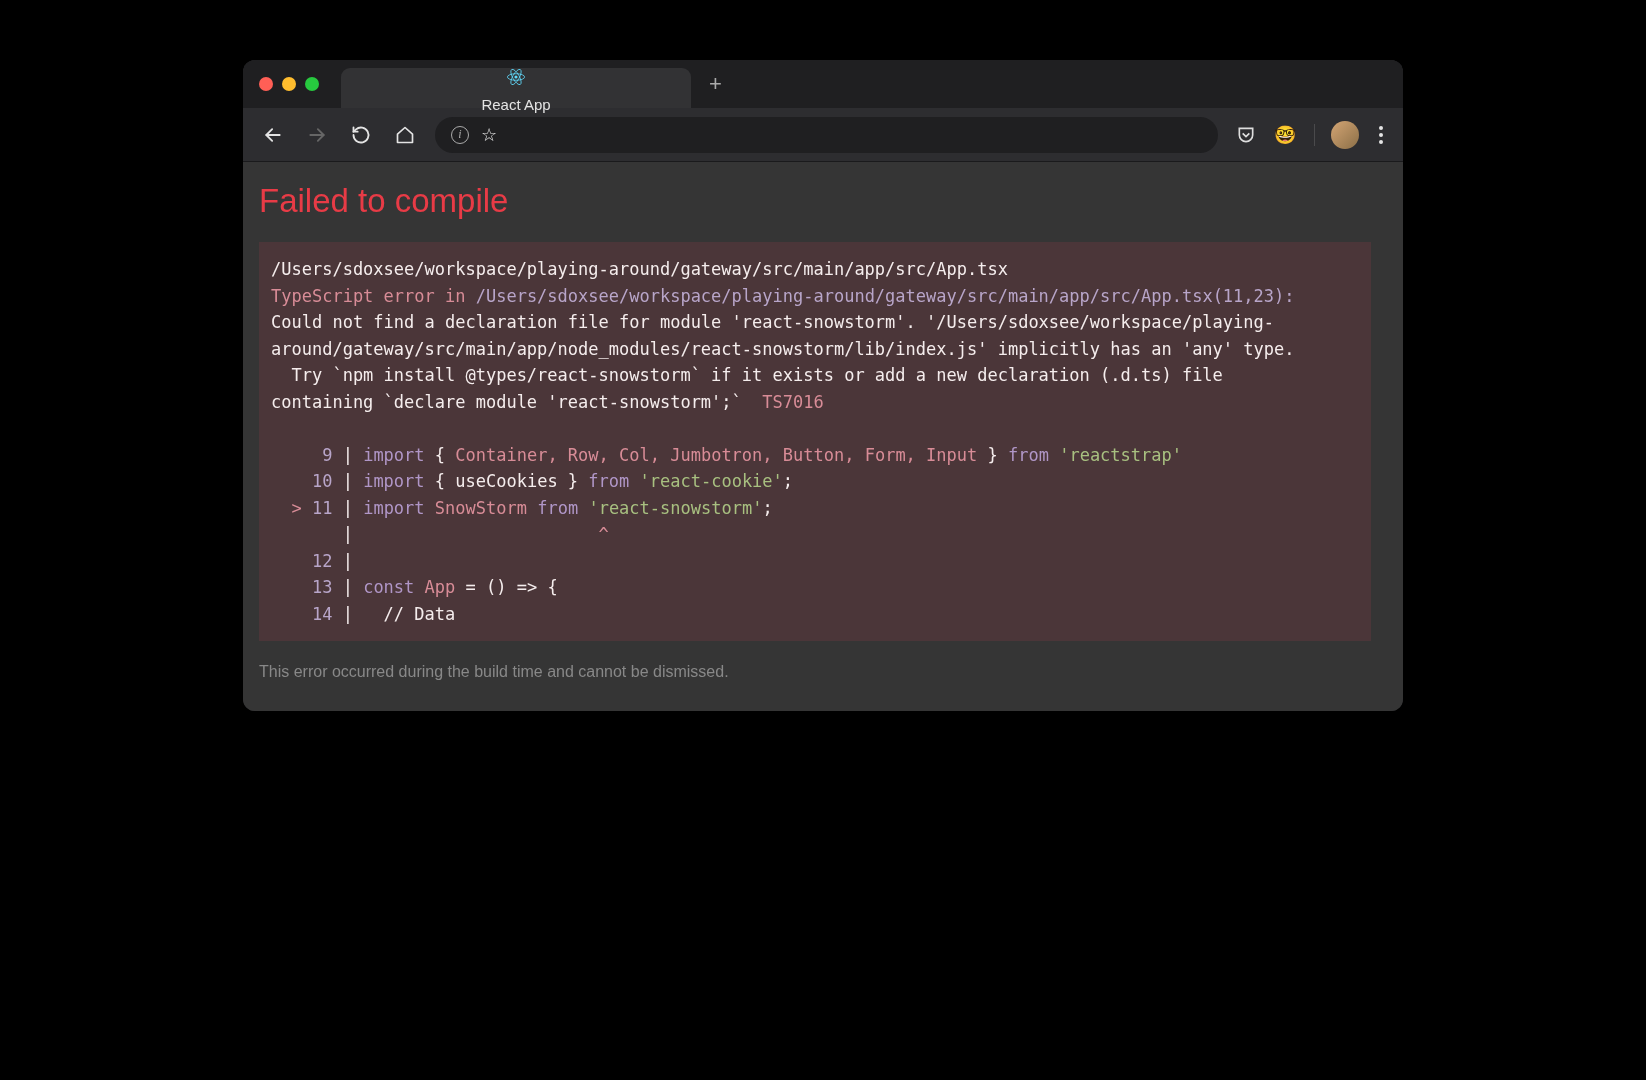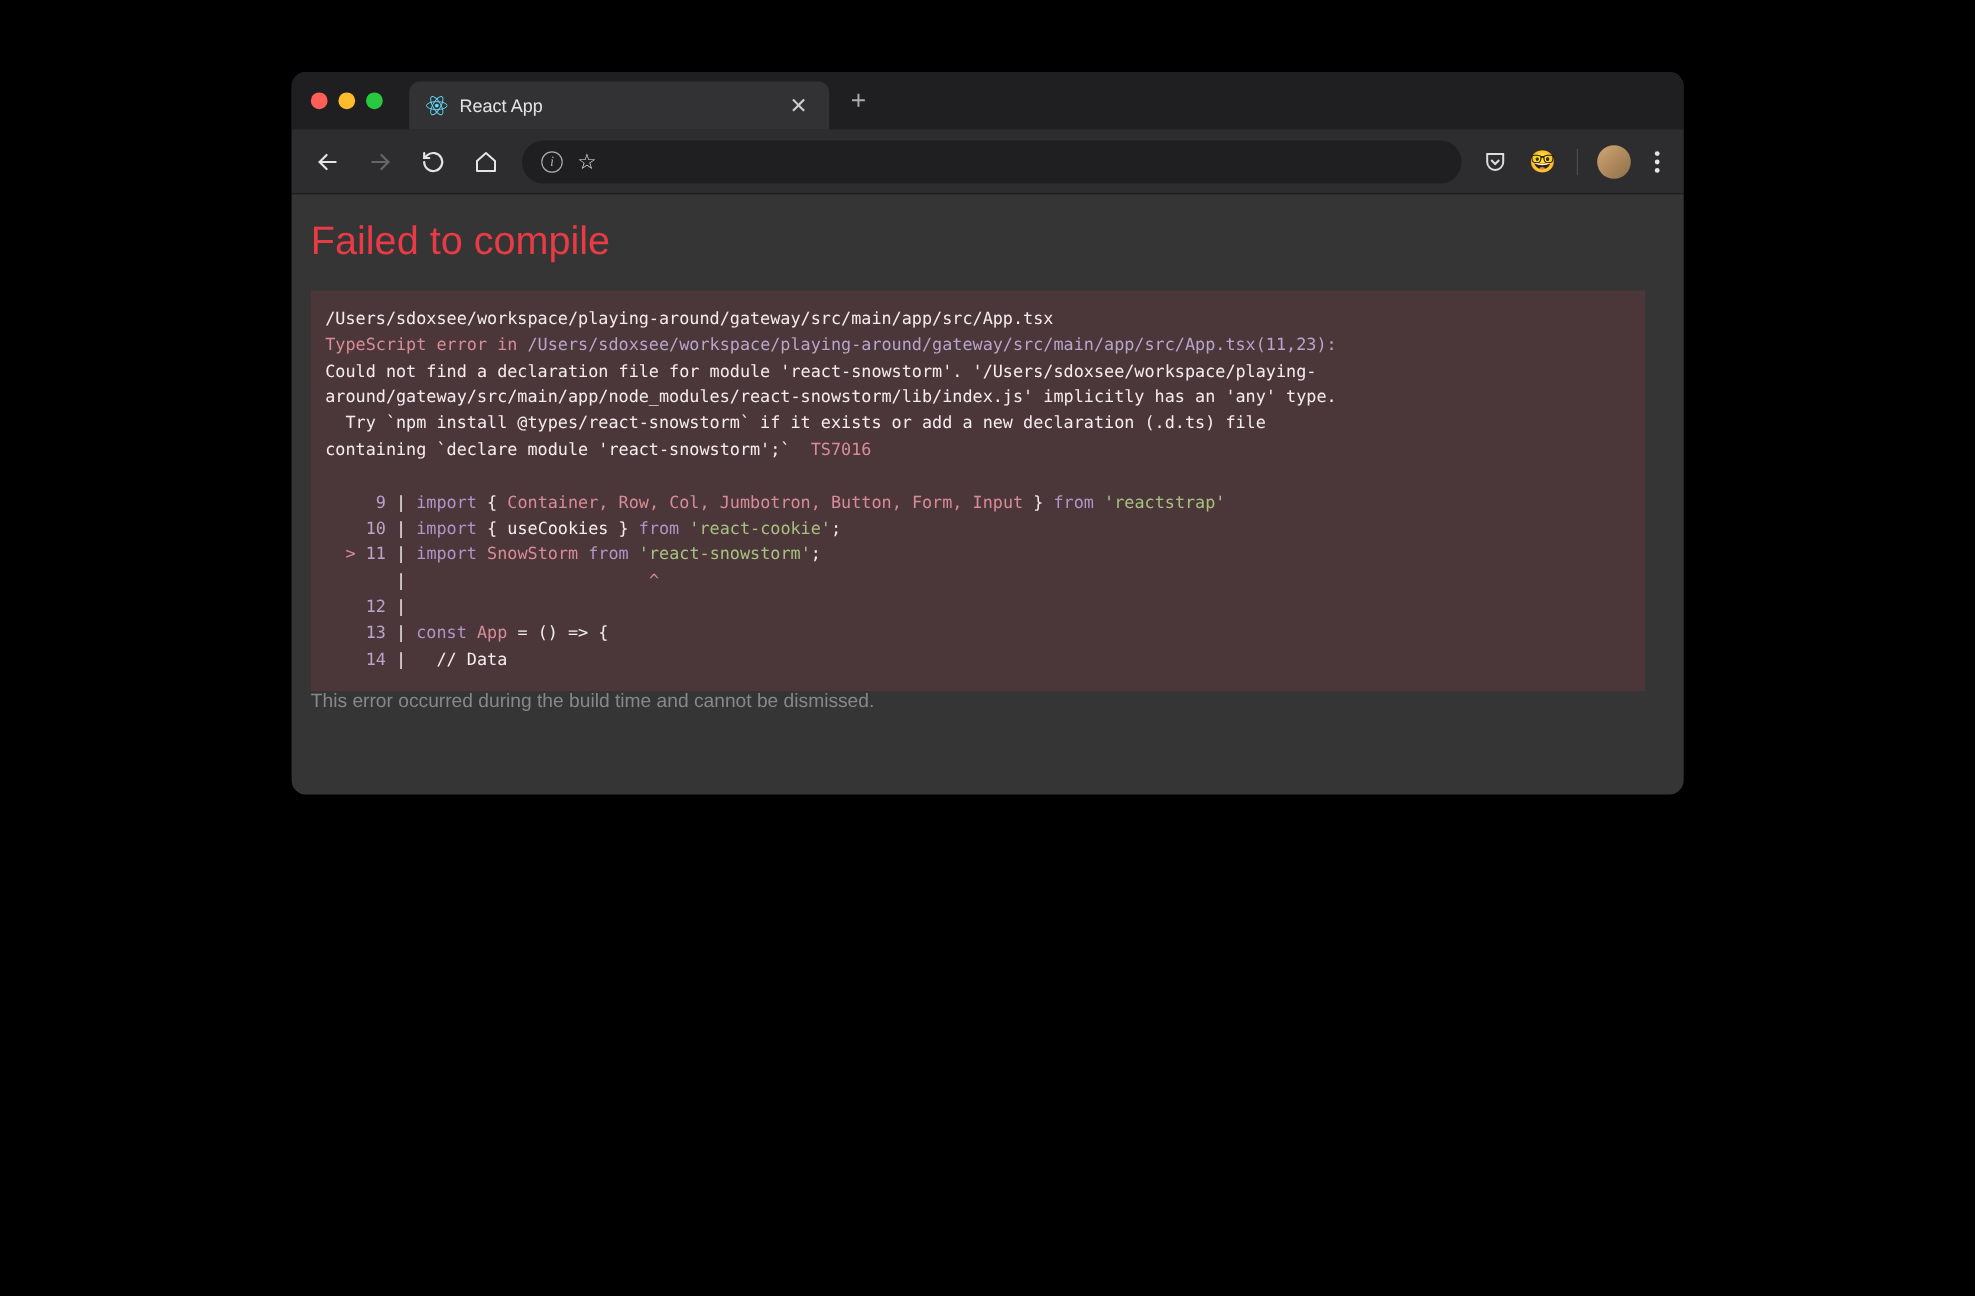--- a/index.html
+++ b/index.html
@@ -35,20 +35,21 @@
     .tab {
       background: #323234;
       border-radius: 9px 9px 0 0;
       height: 40px;
       display: flex;
       align-items: center;
       padding: 0 14px;
       gap: 10px;
       min-width: 350px;
       margin-top: 8px;
+      flex-direction: column;
     }
     .tab-favicon {
       width: 18px; height: 18px;
       display: flex; align-items: center; justify-content: center;
     }
     .tab-favicon svg { width: 18px; height: 18px; }
     .tab-title { color: #e4e4e4; font-size: 15px; flex: 1; }
     .tab-close { color: #ccc; font-size: 18px; cursor: pointer; padding: 0 4px; }
     .new-tab {
       color: #aaa; font-size: 22px; margin-left: 10px;
@@ -112,21 +113,21 @@
     .error-title {
       color: #e83b46;
       font-size: 33px;
       font-weight: 400;
       margin-bottom: 22px;
     }
     .error-box {
       background: #4b3639;
       padding: 14px 12px;
       font-family: "SF Mono", Menlo, Monaco, Consolas, monospace;
-      font-size: 14px;
+      font-size: 17px;
       line-height: 1.56;
       white-space: pre;
       overflow-x: auto;
       color: #f5eded;
     }
     .path { color: #f5eded; }
     .ts-error { color: #d88c97; }
     .ts-path { color: #b8a5c9; }
     .ts-loc { color: #b8a5c9; }
     .err-msg { color: #f5eded; }
@@ -136,20 +137,21 @@
     .ident { color: #d88c97; }
     .str { color: #a8c080; }
     .ln { color: #b8a5c9; }
     .pipe { color: #f5eded; }
     .err-mark { color: #d88c97; }
     .caret { color: #d88c97; }
     .comment { color: #f5eded; }
     .footer-note {
       color: #888;
       font-size: 16px;
+      margin-top: 22px;
     }
   </style>
 </head>
 <body>
 
 <div class="browser-window">
 
   <div class="titlebar">
     <div class="traffic-lights">
       <div class="tl red"></div>

